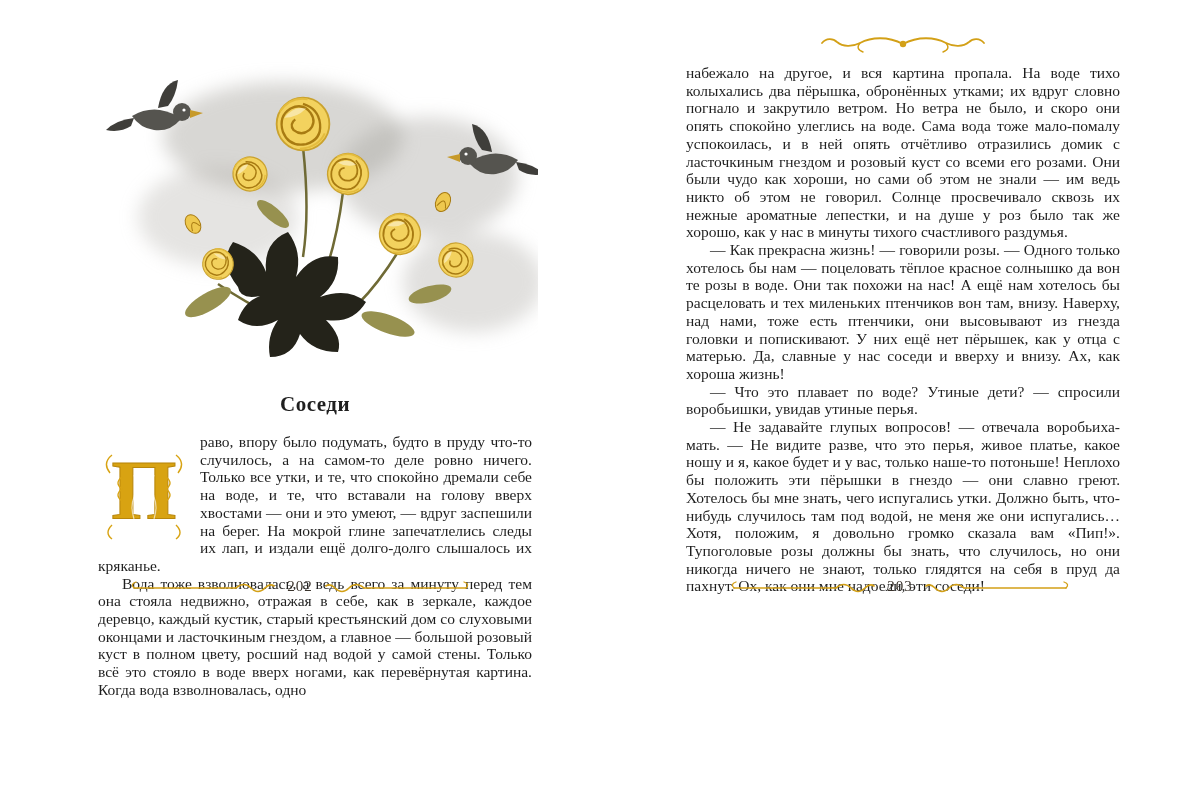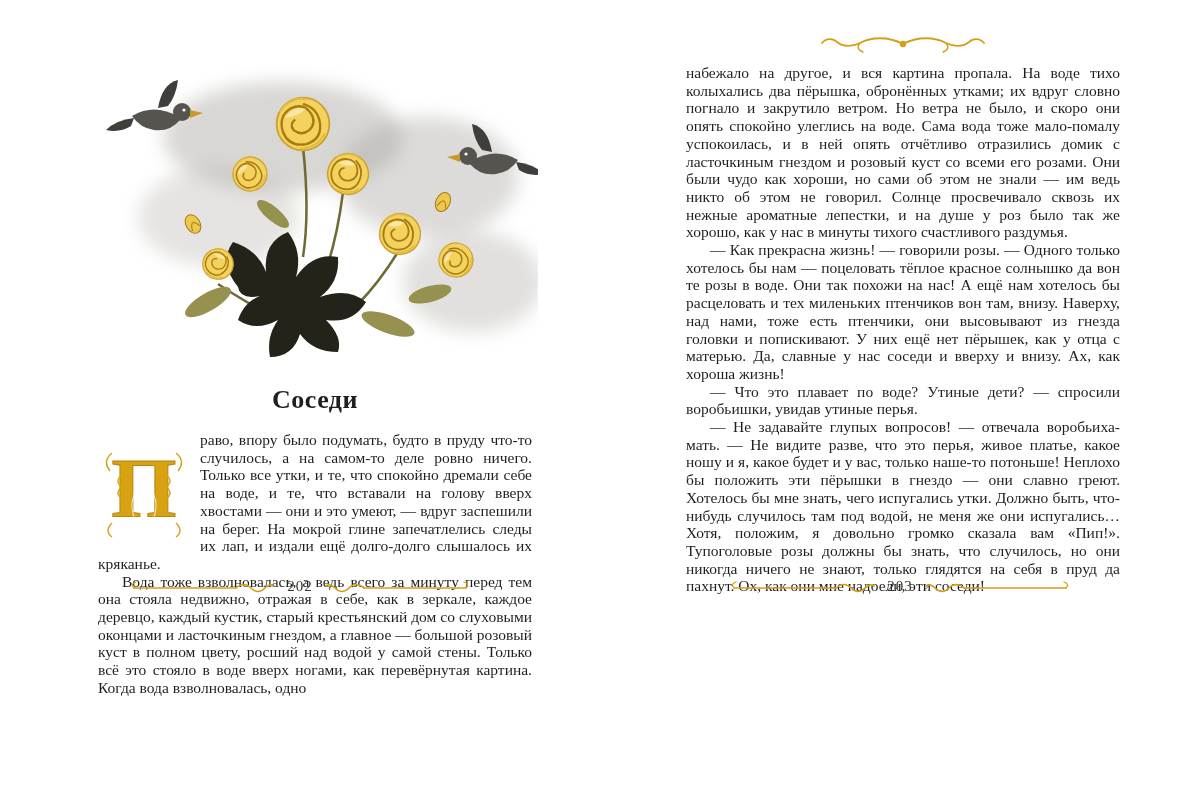--- a/index.html
+++ b/index.html
@@ -11,22 +11,22 @@
   .spread{display:flex;width:1200px;height:811px;}
   .page{position:relative;width:600px;height:630px;background:#ffffff;}
   .content{position:absolute;top:0;width:434px;}
   .page-left .content{left:98px;}
   .page-right .content{left:86px;}
 
   .illustration-wrap{width:434px;margin-top:52px;}
   .illustration-wrap svg{display:block;margin:0 auto;}
 
   h2.chapter-title{
-    font-size:26px;font-weight:bold;text-align:center;
-    margin:3px 0 16px 0;letter-spacing:.5px;
+    font-size:21px;font-weight:bold;text-align:center;
+    margin:10px 0 16px 0;letter-spacing:.5px;
   }
 
   p.body-text{
     margin:0;font-size:15.5px;line-height:17.7px;
     text-align:justify;text-indent:24px;
     hyphens:auto;-webkit-hyphens:auto;
   }
   p.no-indent{text-indent:0;}
 
   .dropcap{

